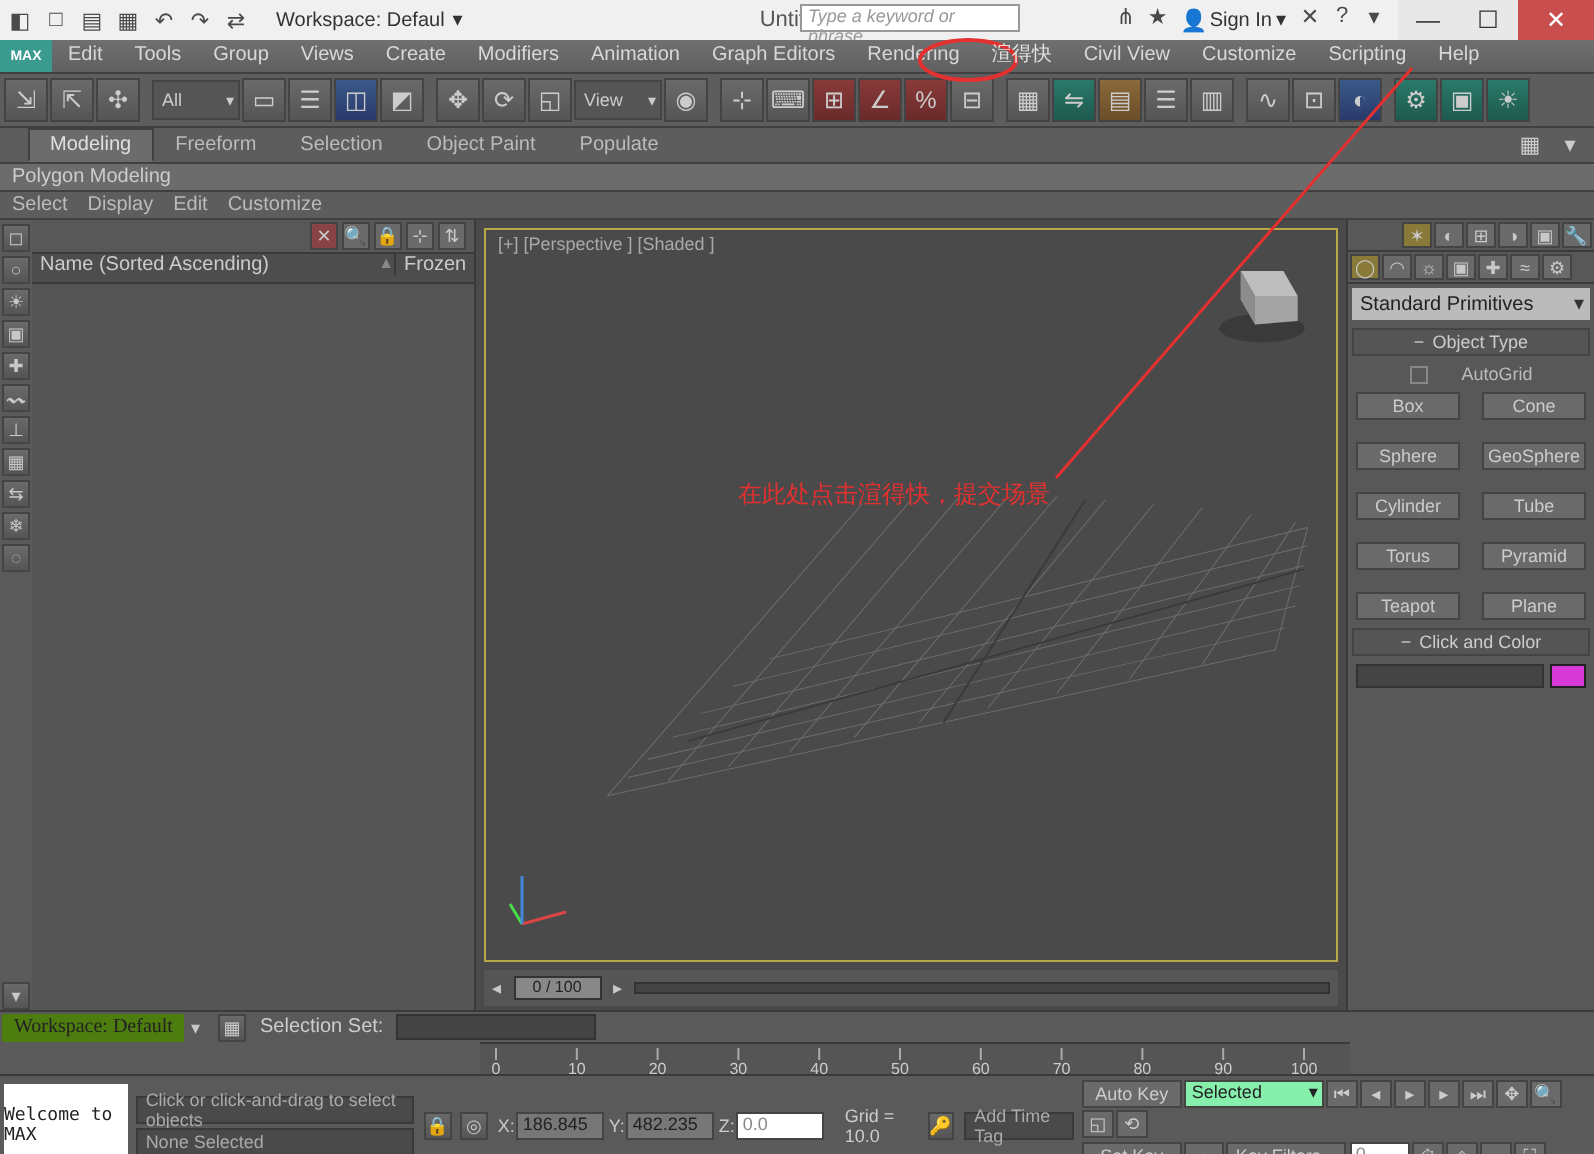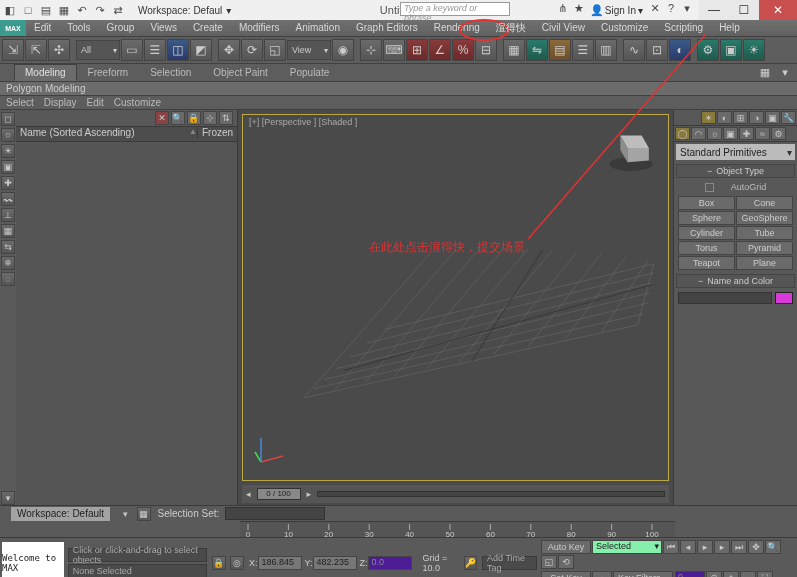--- a/index.html
+++ b/index.html
@@ -77,41 +77,41 @@
 
 #cmdpanel { width:124px; background:#585858; border-left:1px solid #3a3a3a; display:flex; flex-direction:column; }
 #cp-icons { height:16px; display:flex; gap:1px; padding:1px; border-bottom:1px solid #3a3a3a; justify-content:flex-end; }
 .cp-icn { width:15px; height:13px; background:#6a6a6a; border:1px solid #444; display:flex; align-items:center; justify-content:center; font-size:9px; }
 .cp-icn.active { background:#8a7a3a; }
 #cp-sub { height:16px; display:flex; gap:1px; padding:1px; border-bottom:1px solid #3a3a3a; }
 #cp-cat { height:16px; background:#bbb; color:#222; font-size:10px; display:flex; align-items:center; padding:0 4px; margin:2px; position:relative; }
 #cp-cat::after { content:"▾"; position:absolute; right:3px; color:#333; }
 .cp-roll-hdr { height:14px; background:#555; border:1px solid #444; margin:2px; display:flex; align-items:center; justify-content:center; font-size:9px; color:#ccc; gap:4px; }
 .cp-roll-hdr::before { content:"−"; }
-.cp-grid { display:grid; grid-template-columns:1fr 1fr; gap:1px; padding:2px 4px; }
+.cp-grid { display:grid; grid-template-columns:1fr 1fr; gap:11px; padding:2px 4px; }
 .cp-btn { height:14px; background:#6a6a6a; border:1px solid #444; font-size:9px; display:flex; align-items:center; justify-content:center; color:#ccc; }
 .cp-auto { display:flex; align-items:center; justify-content:center; gap:17px; height:14px; font-size:9px; color:#bbb; }
 #cp-color { display:flex; align-items:center; gap:3px; padding:2px 4px; }
 #cp-colorbox { width:18px; height:12px; background:#d83ad8; border:1px solid #222; }
 #cp-colorin { flex:1; height:12px; background:#444; border:1px solid #333; }
 
 
 #bottom { position:absolute; left:0; right:0; bottom:0; height:72px; background:#5a5a5a; display:flex; flex-direction:column; }
 #bt-row1 { height:16px; display:flex; align-items:center; border-top:1px solid #3a3a3a; }
-#bt-ws { background:#a3a3a3; color:#222; padding:0 6px; font-size:10px; line-height:14px; margin:11px; }
+#bt-ws { background:#4d7c0f; color:#222; padding:0 6px; font-size:10px; line-height:14px; margin:1px;font-family:Liberation Serif, serif; }
 #bt-sel { flex:1; display:flex; align-items:center; gap:6px; margin-left:8px; font-size:10px; color:#ccc; }
 #bt-ruler { height:16px; position:relative; background:#555; border-top:1px solid #3a3a3a; margin-left:240px; margin-right:122px; }
 #bt-status { flex:1; display:flex; align-items:stretch; border-top:1px solid #3a3a3a; }
 #bt-welcome { width:72px; background:#fff; color:#222; font-size:9px; display:flex; align-items:center; justify-content:center; margin:4px 2px; font-family:"SimSun",monospace; }
 #bt-midcol { width:166px; display:flex; flex-direction:column; justify-content:center; gap:2px; padding:2px; }
 .bt-line { height:14px; background:#4a4a4a; border:1px solid #3a3a3a; font-size:9px; color:#aaa; display:flex; align-items:center; padding:0 4px; }
 #bt-coords { display:flex; align-items:center; gap:2px; padding:0 2px; }
 .co { display:flex; align-items:center; font-size:9px; color:#ccc; }
 .co-in { width:44px; height:14px; background:#777; border:1px solid #444; font-size:9px; color:#222; padding:0 2px; margin-left:1px; }
-.co-in.dk { background:#4c1d95; color:#888; }
+.co-in.dk { background:#ffffff; color:#888; }
 #bt-grid { margin-left:8px; font-size:9px; color:#ccc; }
 #bt-anim { display:flex; align-items:flex-start; gap:1px; margin-left:auto; padding:2px; flex-wrap:wrap; width:300px; }
 .an-btn { height:14px; background:#6a6a6a; border:1px solid #444; font-size:9px; display:flex; align-items:center; justify-content:center; color:#ccc; padding:0 3px; }
 .an-btn.wide { width:50px; }
 .an-sel { height:14px; background:#86efac; border:1px solid #444; color:#222; padding:0 10px 0 3px; font-size:9px; position:relative; width:70px; }
 .an-sel::after { content:"▾"; position:absolute; right:2px; }
 .an-play { width:16px; }
 </style>
 </head>
 <body>
@@ -352,21 +352,21 @@
         <div class="cp-btn">Cone</div>
         <div class="cp-btn">Sphere</div>
         <div class="cp-btn">GeoSphere</div>
         <div class="cp-btn">Cylinder</div>
         <div class="cp-btn">Tube</div>
         <div class="cp-btn">Torus</div>
         <div class="cp-btn">Pyramid</div>
         <div class="cp-btn">Teapot</div>
         <div class="cp-btn">Plane</div>
       </div>
-    <div class="cp-roll-hdr">Name and Color</div>
+    <div class="cp-roll-hdr">Click and Color</div>
     <div id="cp-color">
       <div id="cp-colorin"></div>
       <div id="cp-colorbox"></div>
     </div>
   </div>
 </div>
 
 <svg style="position:absolute;left:458px;top:18px;width:52px;height:24px;pointer-events:none;z-index:14">
   <ellipse cx="26" cy="12" rx="24" ry="10" fill="none" stroke="#e53030" stroke-width="2"></ellipse>
 </svg>

